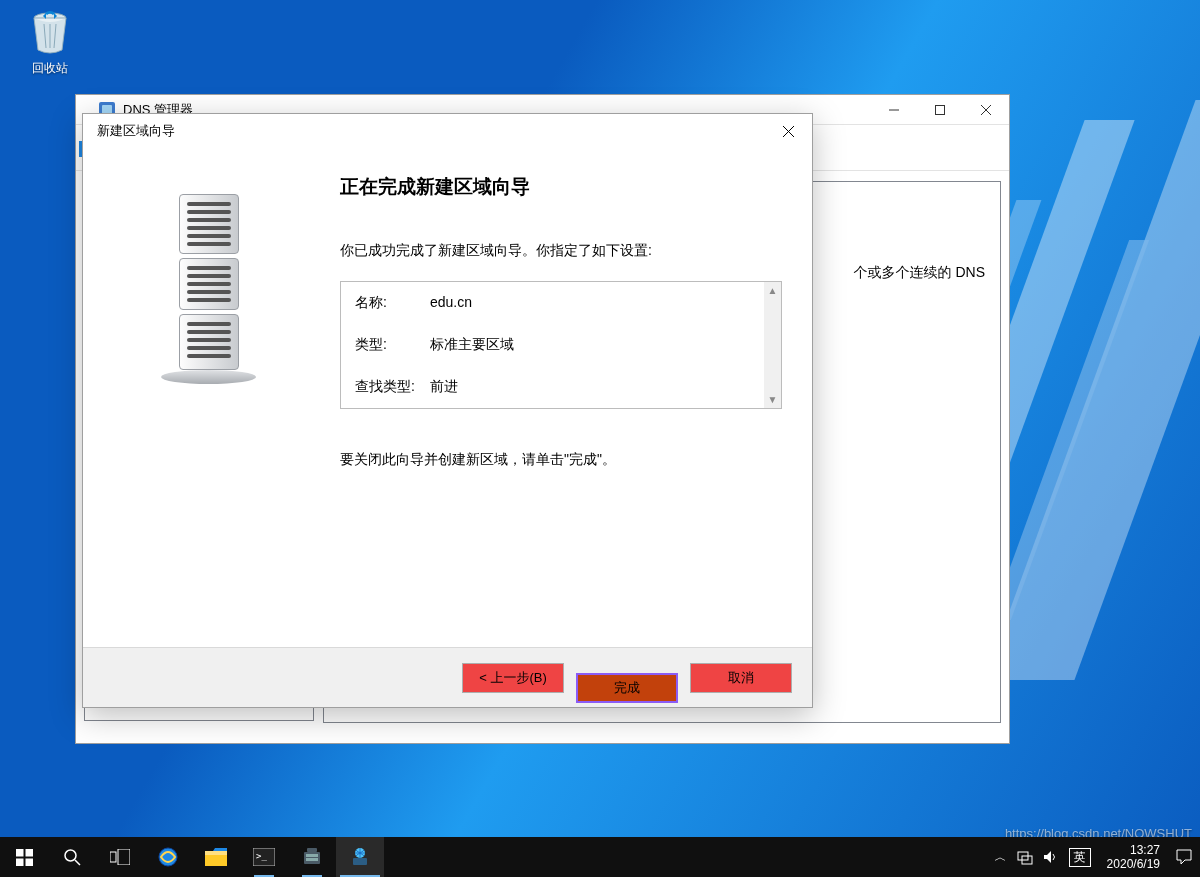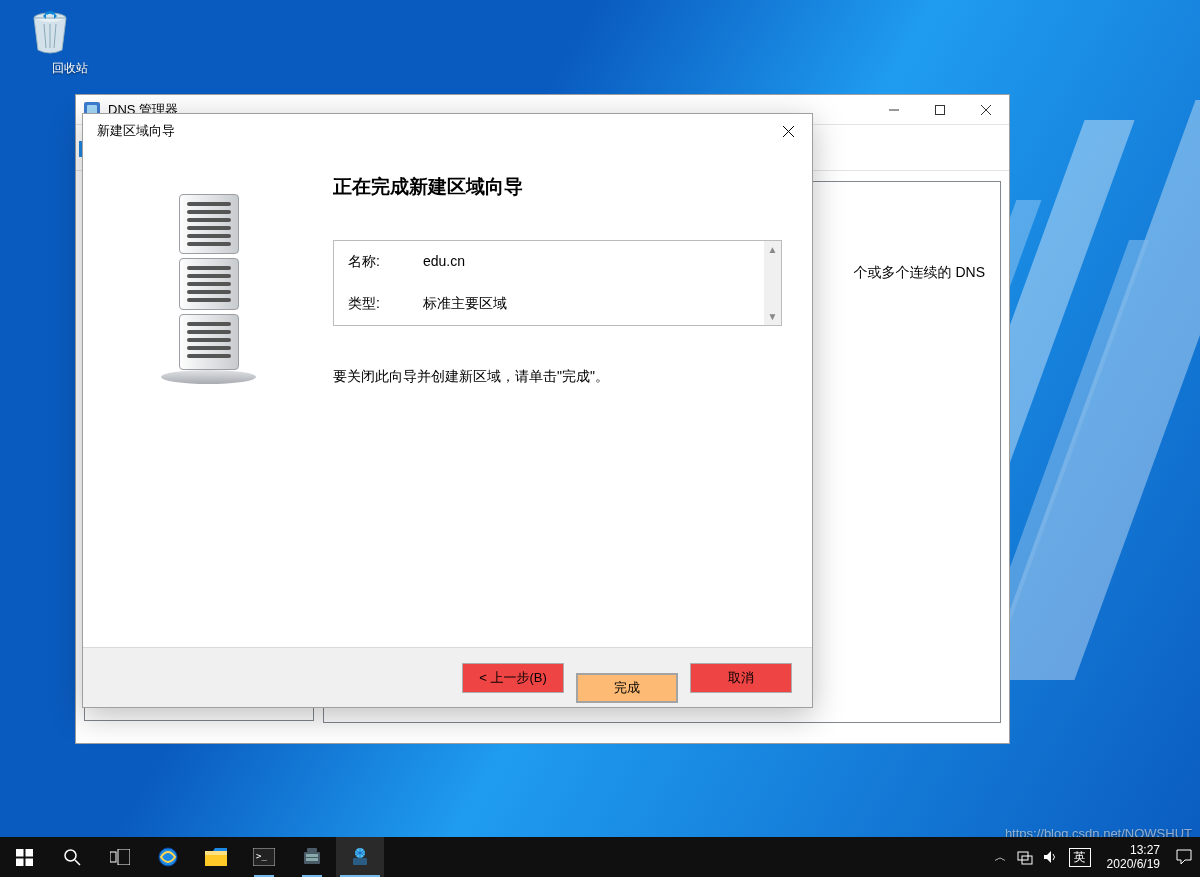--- a/index.html
+++ b/index.html
@@ -9,65 +9,65 @@
     background: linear-gradient(120deg, #0a5bbf 0%, #0a5bbf 35%, #1f9cf0 55%, #0a5bbf 100%);
   }
   
   .streaks { position:absolute; right:0; top:80px; width:300px; height:700px; pointer-events:none; opacity:.45; }
   .streaks div { position:absolute; background:rgba(255,255,255,.6); transform:skewX(-20deg); }
   .streaks .s1 { width:25px; height:420px; left:40px; top:120px; }
   .streaks .s2 { width:50px; height:520px; left:90px; top:40px; background:rgba(255,255,255,.85);}
   .streaks .s3 { width:20px; height:380px; left:160px; top:160px; }
   .streaks .s4 { width:90px; height:580px; left:190px; top:20px; background:rgba(255,255,255,.8);}
   
-  .desk-icon { position:absolute; left:12px; top:8px; width:76px; text-align:right; color:#fff; font-size:12px;}
+  .desk-icon { position:absolute; left:12px; top:8px; width:76px; text-align:center; color:#fff; font-size:12px;}
   .desk-icon .bin-svg { display:block; margin:0 auto 4px; }
   .desk-icon .label { text-shadow:0 1px 2px rgba(0,0,0,.6);}
   
   .dns-window { position:absolute; left:75px; top:94px; width:935px; height:650px; background:#fff; border:1px solid #9f9f9f;}
-  .dns-titlebar { height:30px; display:flex; align-items:center; padding-left:8px; border-bottom:1px solid #e3e3e3;}
+  .dns-titlebar { height:30px; display:flex; align-items:center; padding-left:23px; border-bottom:1px solid #e3e3e3;}
   .dns-titlebar .t-icon { width:16px; height:16px; background:#3d7ccf; border-radius:2px; margin-right:8px; position:relative;}
   .dns-titlebar .t-icon::after{ content:""; position:absolute; left:3px; top:3px; width:10px; height:10px; background:#a4d7f7; border-radius:1px;}
   .dns-winctrls { margin-left:auto; display:flex; }
   .dns-winctrls .wc { width:46px; height:30px; display:flex; align-items:center; justify-content:center; color:#555;}
   .dns-toolbar2 { height:46px; border-bottom:1px solid #e3e3e3; position:relative;}
   .dns-toolbar2 .blue { position:absolute; left:3px; top:16px; width:16px; height:16px; background:#1e88e5;}
   .dns-body { position:absolute; left:0; top:80px; right:0; bottom:0; }
   .dns-tree { position:absolute; left:8px; top:6px; width:230px; height:540px; border:1px solid #828790; background:#fff;}
   .dns-tree .node { padding:4px 8px; font-size:12px; color:#222;}
   .dns-tree .tree-icon { width:14px; height:14px; background:#3d7ccf; display:inline-block; vertical-align:middle; margin-right:6px; border-radius:2px;}
   .dns-content { position:absolute; left:247px; top:6px; right:8px; bottom:20px; border:1px solid #828790; background:#fff; padding:16px;}
   .dns-peek { position:absolute; right:24px; top:169px; font-size:14px; color:#000;}
 
   
   .wizard { position:absolute; left:82px; top:113px; width:731px; height:595px; background:#fff; border:1px solid #9f9f9f; box-shadow:0 8px 30px rgba(0,0,0,.25);}
   .wz-title { height:30px; display:flex; align-items:center; padding:4px 4px 0 14px;}
   .wz-title .close { margin-left:auto; width:40px; height:26px; display:flex; align-items:center; justify-content:center;}
-  .wz-body { position:absolute; left:0; top:30px; right:0; bottom:60px; display:flex;}
+  .wz-body { position:absolute; left:0; top:30px; right:0; bottom:60px; display:flex;gap:7px;}
   .wz-left { width:250px; display:flex; align-items:flex-start; justify-content:center; padding-top:50px;}
   .server-art { width:95px; height:180px; position:relative;}
   .server-art .srv { position:absolute; left:18px; width:60px; border-radius:4px; background:linear-gradient(90deg,#fdfdfd,#c8cbcf); border:1px solid #9b9fa5;}
   .server-art .s-top { top:0; height:60px;}
   .server-art .s-mid { top:64px; height:52px;}
   .server-art .s-bot { top:120px; height:56px;}
   .server-art .base { position:absolute; left:0; top:176px; width:95px; height:14px; background:linear-gradient(180deg,#e0e2e5,#a8acb1); border-radius:50%;}
   .server-art .slot { position:absolute; left:26px; width:44px; height:4px; background:#555; border-radius:2px;}
   .wz-right { flex:1; padding:30px 30px 10px 0;}
   .wz-right h2 { font-size:19px; font-weight:700; margin:0 0 40px 0;}
   .wz-right p { font-size:14px; margin:0 0 20px 0; line-height:1.5;}
   .summary-box { border:1px solid #bcbcbc; padding:0; margin-bottom:20px; position:relative;}
   .summary-box .row { display:flex; padding:12px 14px; font-size:14px;}
   .summary-box .row + .row { border-top:0;}
   .summary-box .k { width:75px; color:#000;}
   .summary-box .v { color:#000;}
   .summary-box .scroll { position:absolute; right:0; top:0; width:17px; height:100%; background:#f0f0f0;}
   .summary-box .scroll .ar { height:17px; display:flex; align-items:center; justify-content:center; color:#888; font-size:10px;}
   .wz-footer { position:absolute; left:0; right:0; bottom:0; height:60px; border-top:1px solid #d9d9d9; background:#f0f0f0; display:flex; align-items:center; justify-content:flex-end; padding-right:20px; gap:12px;}
   .wz-footer .btn { min-width:102px; height:30px; background:#ef4444; border:1px solid #adadad; display:flex; align-items:center; justify-content:center; font-size:13px; cursor:default;}
-  .wz-footer .btn.primary { border:2px solid #a3a3a3; background:#fdba74;margin-top:20px;}
+  .wz-footer .btn.primary { border:2px solid #8b5cf6; background:#c2410c;margin-top:20px;}
 
   
   .taskbar { position:absolute; left:0; right:0; bottom:0; height:40px; background:#101010; display:flex; align-items:stretch; color:#fff;}
   .tb-item { width:48px; display:flex; align-items:center; justify-content:center; position:relative;}
   .tb-item.active { background:#2a2a2a;}
   .tb-item.active::after { content:""; position:absolute; left:4px; right:4px; bottom:0; height:2px; background:#76b9ed;}
   .tb-item.running::after { content:""; position:absolute; left:14px; right:14px; bottom:0; height:2px; background:#76b9ed;}
   .tray { margin-left:auto; display:flex; align-items:center; gap:10px; padding:0 8px;}
   .tray .clock { text-align:right; font-size:12px; line-height:14px; padding:4px 6px;}
   .tray .ime { border:1px solid #fff; font-size:12px; padding:0 4px;}
@@ -164,32 +164,37 @@
           <div class="srv s-bot"></div>
           <div class="slot" style="top:128px"></div>
             <div class="slot" style="top:136px"></div>
           <div class="slot" style="top:144px"></div>
             <div class="slot" style="top:152px"></div>
           <div class="slot" style="top:160px"></div>
         </div>
       </div>
       <div class="wz-right">
         <h2>正在完成新建区域向导</h2>
+        <p>你已成功完成了新建区域向导。你指定了如下设置:</p>
         <div class="summary-box">
           <div class="scroll">
             <div class="ar">▲</div>
             <div style="flex:1"></div>
           </div>
           <div class="row">
             <span class="k">名称:</span>
             <span class="v">edu.cn</span>
           </div>
           <div class="row">
             <span class="k">类型:</span>
             <span class="v">标准主要区域</span>
+          </div>
+          <div class="row">
+            <span class="k">查找类型:</span>
+            <span class="v">前进</span>
           </div>
           <div class="scroll" style="top:auto;bottom:0;height:17px;">
             <div class="ar" style="position:absolute;bottom:0;width:100%;">▼</div>
           </div>
         </div>
         <p style="margin-top:40px;">要关闭此向导并创建新区域，请单击"完成"。</p>
       </div>
     </div>
     <div class="wz-footer">
       <div class="btn">&lt; 上一步(B)</div>

